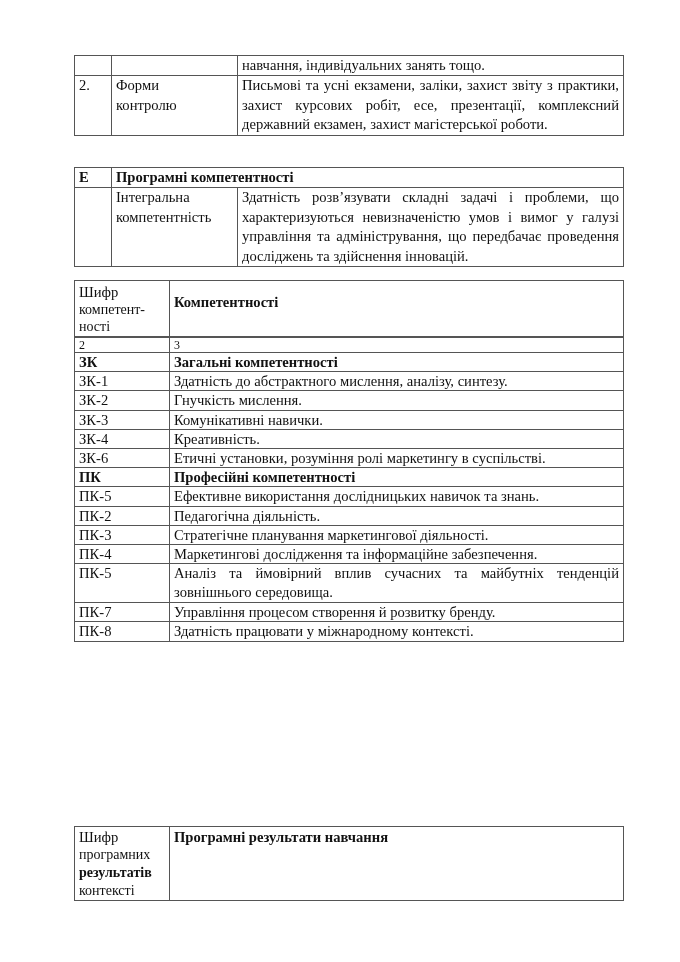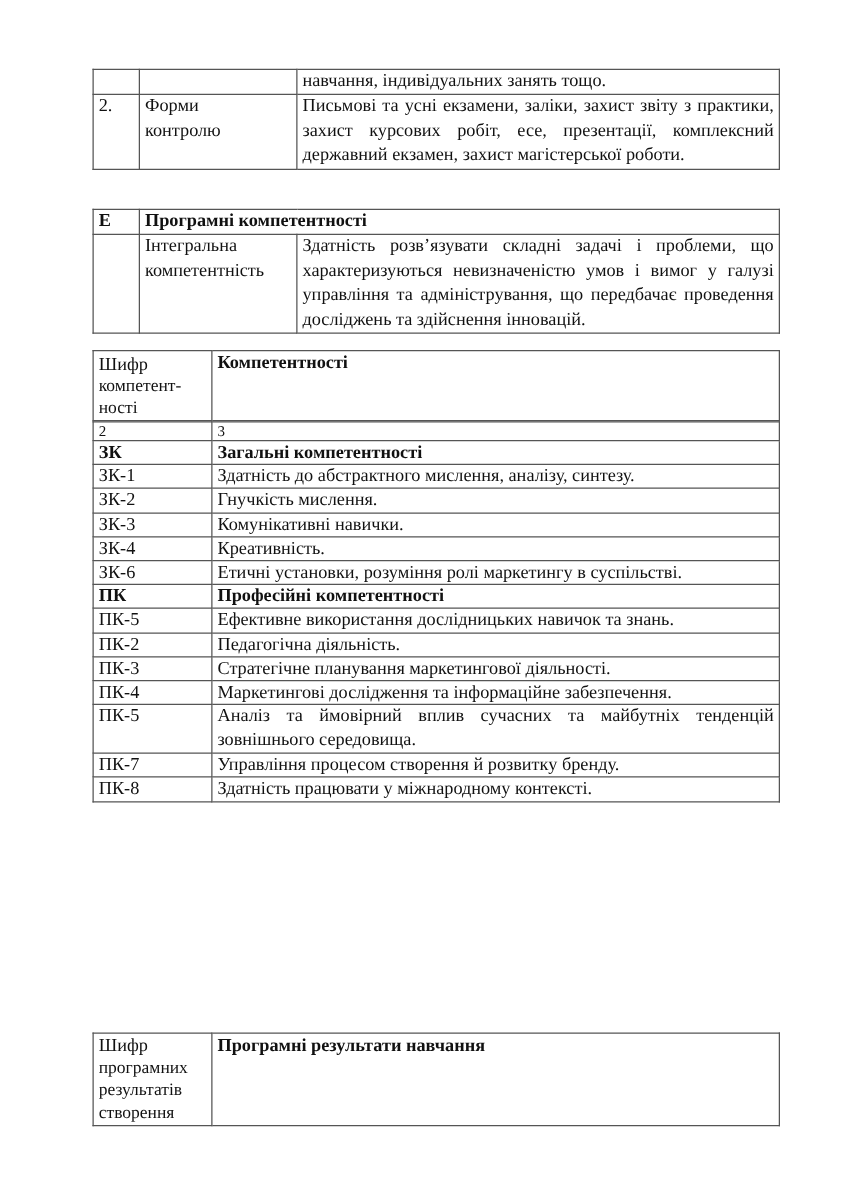--- a/index.html
+++ b/index.html
@@ -97,21 +97,21 @@
       <col style="width:95px">
       <col>
     </colgroup>
   <tbody>
       <tr>
     <td style="height:53px; padding-top:2px;">
       <div style="font-size:14.6px; line-height:18px;">Шифр</div>
       <div class="small" style="line-height:17px;">компетент-</div>
       <div class="small" style="line-height:17px;">ності</div>
     </td>
-    <td class="bold center" style="padding-top:0;">Компетентності</td>
+    <td class="bold center" style="padding-top:12px;">Компетентності</td>
   </tr>
 </tbody>
   </table>
 
 <table id="t4">
   <colgroup>
       <col style="width:95px">
       <col>
     </colgroup>
   <tbody>
@@ -183,19 +183,19 @@
 <table id="t5">
   <colgroup>
       <col style="width:95px">
       <col>
     </colgroup>
   <tbody>
       <tr>
     <td style="height:72px; padding-top:1px;">
       <div style="line-height:18px;">Шифр</div>
       <div class="small" style="line-height:18px;">програмних</div>
-      <div class="small" style="line-height:18px;">результатів</div>
-      <div class="small" style="line-height:18px;">створення</div>
+      <div class="small" style="line-height:18px;font-weight:bold;">результатів</div>
+      <div class="small" style="line-height:18px;">контексті</div>
     </td>
     <td class="bold center" style="padding-top:1px;">Програмні результати навчання</td>
   </tr>
 </tbody>
   </table>
 
 </body></html>

